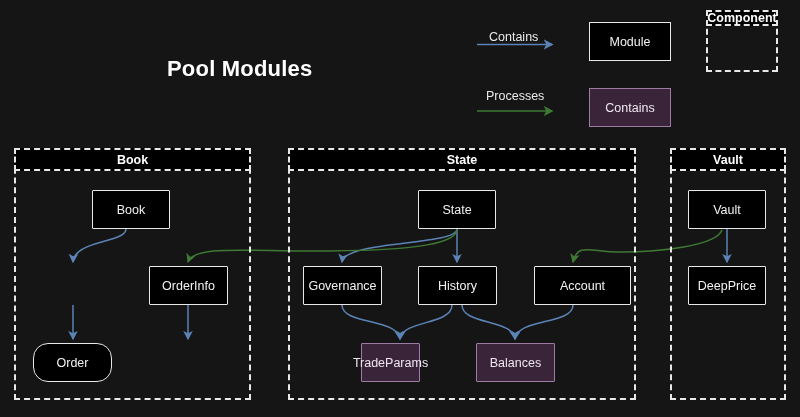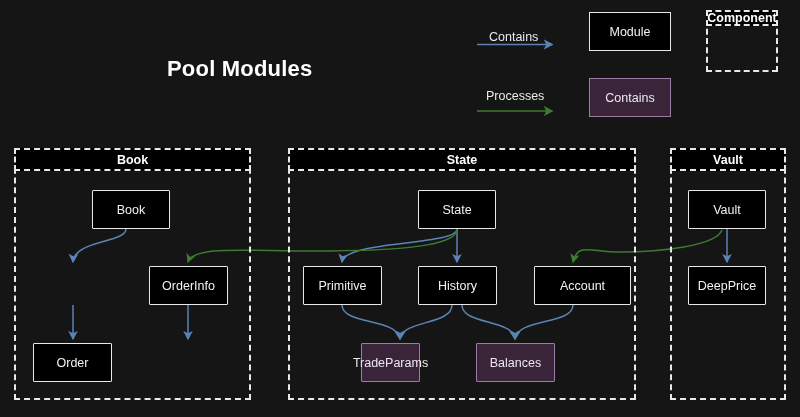--- a/index.html
+++ b/index.html
@@ -41,21 +41,21 @@
   }
 
   
   .legend-label{
     position:absolute;font-size:12.5px;color:#eaeaea;white-space:nowrap;
   }
   .legend-box{
     position:absolute;box-sizing:border-box;
     display:flex;align-items:center;justify-content:center;
     font-size:12.5px;color:#f2f2f2;
-    background:#000000;border:1.6px solid #e8e8e8;
+    background:#000000;border:1.6px solid #e8e8e8;margin-top:10px;
   }
   .legend-box.primitive{background:#39243a;border:1.6px solid #9c7ca2;color:#efe7f0;}
   .legend-comp{
     position:absolute;box-sizing:border-box;
     border:2px dashed #e8e8e8;background:transparent;
   }
   .legend-comp-header{
     position:absolute;box-sizing:border-box;
     border:2px dashed #e8e8e8;background:#000000;
     display:flex;align-items:center;justify-content:center;
@@ -124,34 +124,34 @@
   <div class="group-header" style="left:14px;top:148px;width:237px;height:23px;">
     <span>Book</span>
   </div>
 
   <div class="node" style="left:92px;top:190px;width:78px;height:39px;">
     <span>Book</span>
   </div>
   <div class="node" style="left:149px;top:266px;width:79px;height:39px;">
     <span>OrderInfo</span>
   </div>
-  <div class="node" style="left:33px;top:343px;width:79px;height:39px;">
+  <div class="node" style="left:33px;top:343px;width:79px;height:39px;border-radius:15px;">
     <span>Order</span>
   </div>
 
   <div class="group" style="left:288px;top:148px;width:348px;height:252px;"></div>
   <div class="group-header" style="left:288px;top:148px;width:348px;height:23px;">
     <span>State</span>
   </div>
 
   <div class="node" style="left:418px;top:190px;width:78px;height:39px;">
     <span>State</span>
   </div>
   <div class="node" style="left:303px;top:266px;width:79px;height:39px;">
-    <span>Primitive</span>
+    <span>Governance</span>
   </div>
   <div class="node" style="left:418px;top:266px;width:79px;height:39px;">
     <span>History</span>
   </div>
   <div class="node" style="left:534px;top:266px;width:97px;height:39px;">
     <span>Account</span>
   </div>
   <div class="node primitive" style="left:361px;top:343px;width:59px;height:39px;">
     <span>TradeParams</span>
   </div>

